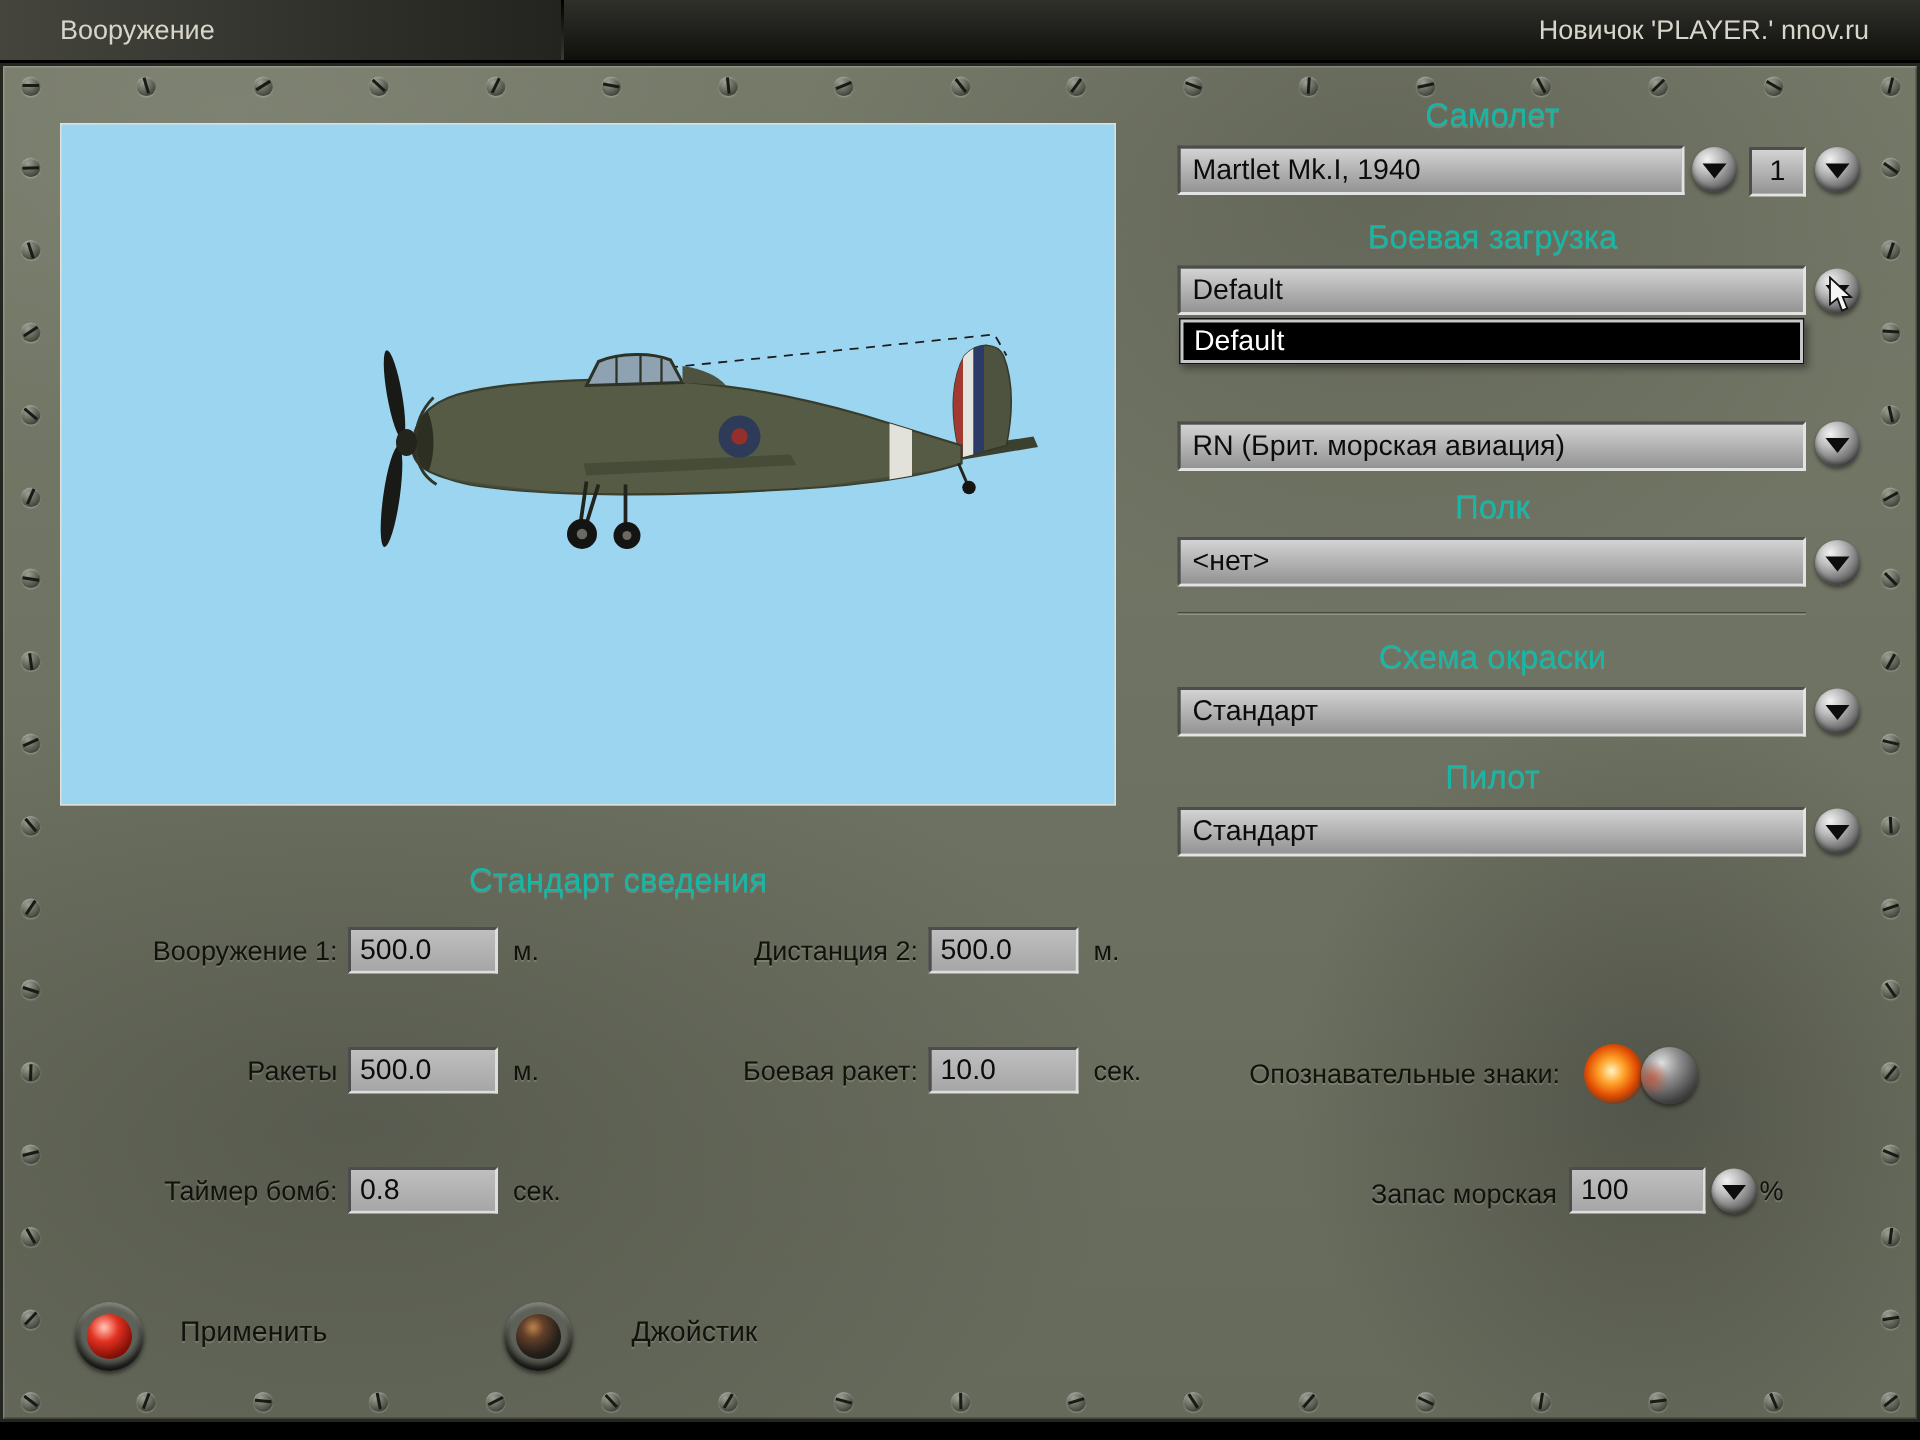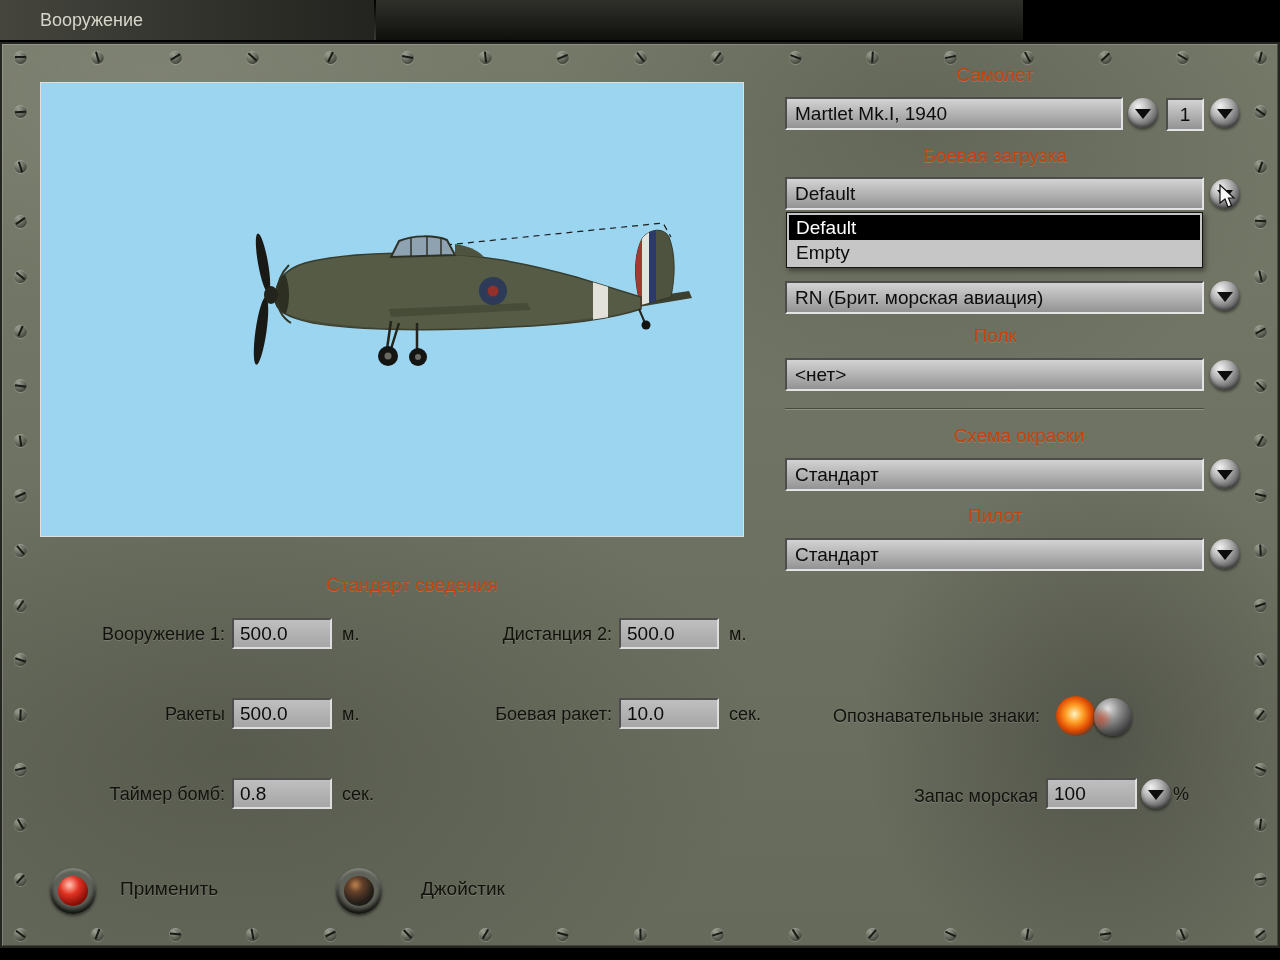--- a/index.html
+++ b/index.html
@@ -3,21 +3,21 @@
 <meta charset="utf-8">
 <style>
   html,body{margin:0;padding:0;}
   body{
     width:1280px;height:960px;position:relative;overflow:hidden;
     background:#000;
     font-family:"Liberation Sans", sans-serif;
     -webkit-font-smoothing:antialiased;
   }
   
-  .header{position:absolute;left:0;top:0;width:1023px;height:40px;
+  .header{position:absolute;left:0;top:0;width:1280px;height:40px;
     background:linear-gradient(#30302b,#0f0f0c);border-bottom:2px solid #000;}
   .header-left-bg{position:absolute;left:0;top:0;width:374px;height:40px;
     background:linear-gradient(90deg,#45453e,#23231f);}
   .header-divider{position:absolute;left:374px;top:0;width:2px;height:40px;
     background:linear-gradient(#000,#3a3a34);}
   .header-title{position:absolute;left:40px;top:0;height:40px;line-height:40px;
     color:#d8d5ca;font-size:18px;}
   .header-player{position:absolute;right:34px;top:0;height:40px;line-height:40px;
     color:#d8d5ca;font-size:18px;}
   
@@ -33,21 +33,21 @@
   }
   .screw{position:absolute;width:13px;height:13px;border-radius:50%;z-index:3;
     background:radial-gradient(circle at 35% 30%, #9aa092, #5a5e52 55%, #22241d);
     box-shadow:0 1px 1px rgba(255,255,255,0.22), inset 0 1px 1px rgba(255,255,255,0.28);}
   .screw i{position:absolute;left:1px;top:5.5px;width:11px;height:2px;background:#191a15;display:block;}
   
   .viewer{position:absolute;left:40px;top:82px;width:704px;height:455px;
     background:#9bd5f0;border:1px solid #dfdfdb;box-sizing:border-box;z-index:2;}
   .viewer svg{position:absolute;left:200px;top:128px;}
   
-  .label{position:absolute;font-size:19px;color:#c2410c;z-index:4;
+  .label{position:absolute;font-size:22px;color:#14b8a6;z-index:4;
     text-shadow:0 1px 0 rgba(255,255,255,0.15);}
   .small-label{position:absolute;font-size:18px;color:#12120d;z-index:4;
     text-shadow:0 1px 0 rgba(255,255,255,0.15);}
   .center{text-align:center;} .rightal{text-align:right;}
   .dropdown{position:absolute;height:33px;line-height:29px;font-size:19px;color:#0c0c0c;
     padding-left:8px;box-sizing:border-box;z-index:4;cursor:default;
     background:linear-gradient(#d3d3d3,#939393);
     border:2px solid;border-color:#4d4d4d #e3e3e3 #e3e3e3 #4d4d4d;
     white-space:nowrap;overflow:hidden;}
   .inputbox{position:absolute;height:31px;line-height:27px;font-size:19px;color:#0c0c0c;
@@ -88,20 +88,21 @@
   
   .cursor{position:absolute;left:1219px;top:184px;z-index:60;}
 </style>
 </head>
 <body>
 
 <div class="header">
   <div class="header-left-bg"></div>
   <div class="header-divider"></div>
   <div class="header-title">Вооружение</div>
+  <div class="header-player">Новичок 'PLAYER.' nnov.ru</div>
 </div>
 
 <div class="panel" id="panel"></div>
 
 <div class="viewer">
   <svg width="480" height="200" viewBox="0 0 480 200">
     <defs>
       <clipPath id="fusClip">
           <path d="M34,88 C34,70 44,58 64,52 C90,45 130,42 175,42 C235,42 285,52 335,66 L400,86 L400,98 C370,108 320,114 270,116 C200,120 120,120 72,112 C46,106 34,100 34,88 Z"></path>
         </clipPath>
@@ -154,37 +155,36 @@
   </div>
 
 <div class="label center" style="left:785px;top:145px;width:420px;">Боевая загрузка</div>
 <div class="dropdown" style="left:785px;top:177px;width:419px;">Default</div>
 <div class="orb" style="left:1210px;top:179px;">
     <span class="tri"></span>
   </div>
 
 <div class="droplist">
   <div class="item sel">Default</div>
-  <div class="item">Empty</div>
 </div>
 
 <div class="dropdown" style="left:785px;top:281px;width:419px;z-index:4;">RN (Брит. морская авиация)</div>
 <div class="orb" style="left:1210px;top:281px;">
     <span class="tri"></span>
   </div>
 
 <div class="label center" style="left:785px;top:325px;width:420px;">Полк</div>
 <div class="dropdown" style="left:785px;top:358px;width:419px;">&lt;нет&gt;</div>
 <div class="orb" style="left:1210px;top:360px;">
     <span class="tri"></span>
   </div>
 
 <div class="divider" style="left:785px;top:408px;width:419px;"></div>
 
-<div class="label center" style="left:809px;top:425px;width:420px;">Схема окраски</div>
+<div class="label center" style="left:785px;top:425px;width:420px;">Схема окраски</div>
 <div class="dropdown" style="left:785px;top:458px;width:419px;">Стандарт</div>
 <div class="orb" style="left:1210px;top:459px;">
     <span class="tri"></span>
   </div>
 
 <div class="label center" style="left:785px;top:505px;width:420px;">Пилот</div>
 <div class="dropdown" style="left:785px;top:538px;width:419px;">Стандарт</div>
 <div class="orb" style="left:1210px;top:539px;">
     <span class="tri"></span>
   </div>

